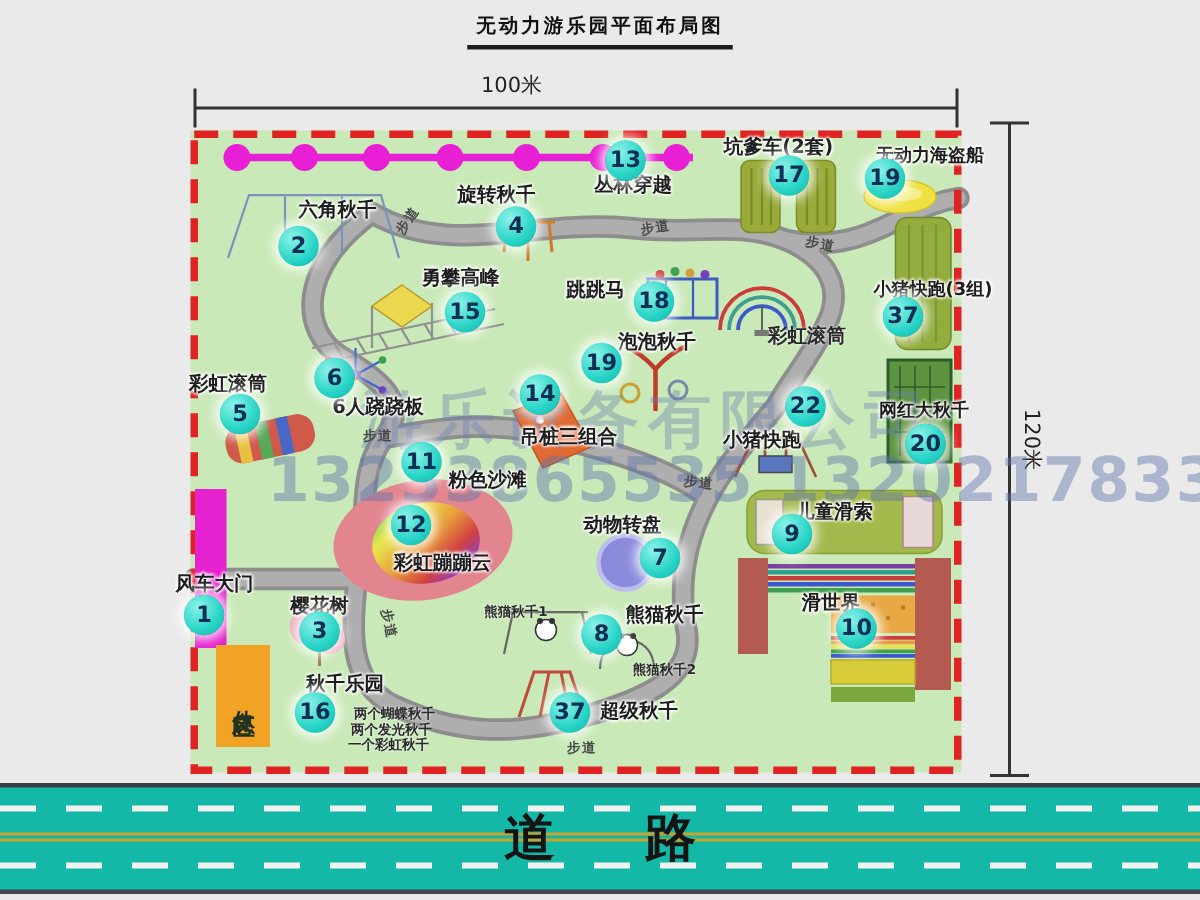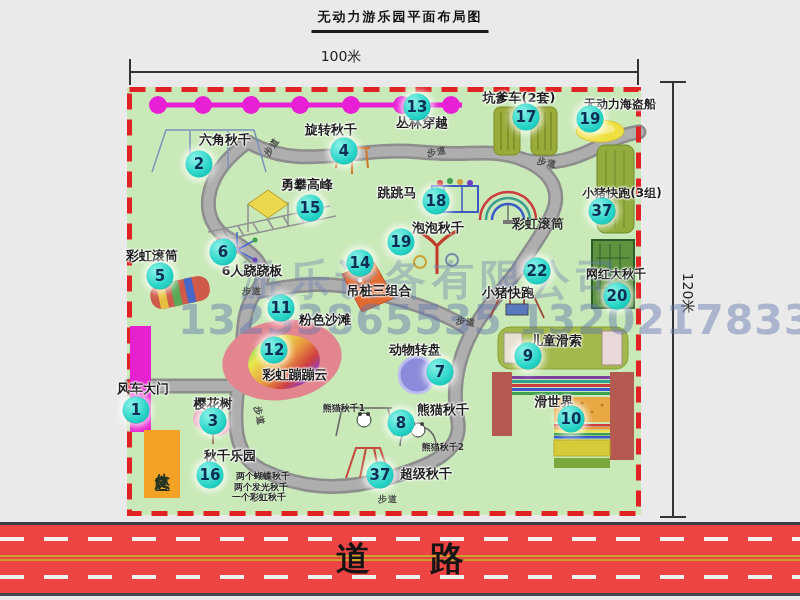--- a/index.html
+++ b/index.html
@@ -25,21 +25,21 @@
   
   #wm-company{position:absolute;left:240px;top:252px;font-size:42px;font-weight:700;letter-spacing:6px;
       color:rgba(105,125,175,.38);z-index:5;white-space:nowrap;}
   #wm-phone{position:absolute;left:178px;top:296px;font-size:41px;font-weight:700;letter-spacing:1px;
       color:rgba(95,118,172,.45);z-index:5;white-space:nowrap;}
   
   #rest-area{position:absolute;left:144px;top:430px;width:36px;height:68px;background:#f2a225;z-index:9;
       display:flex;align-items:center;justify-content:center;}
   #rest-area span{writing-mode:vertical-rl;font-size:15px;font-weight:700;color:#223322;letter-spacing:2px;}
   
-  #road{position:absolute;left:0;top:522px;width:800px;height:68px;background:#ef4444;
+  #road{position:absolute;left:0;top:522px;width:800px;height:68px;background:#14b8a6;
       border-top:3px solid #3c3c44;border-bottom:3px solid #47474f;z-index:4;}
   .road-dash{position:absolute;left:0;width:800px;height:4px;
       background:repeating-linear-gradient(90deg,#f2f2f2 0 24px,transparent 24px 44px);}
   .road-yellow{position:absolute;left:0;width:800px;height:2px;background:#c9a42c;}
   #road-label{position:absolute;left:50%;top:50%;transform:translate(-50%,-50%);padding-left:60px;
       font-size:34px;font-weight:700;color:#141414;letter-spacing:60px;white-space:nowrap;}
   svg{position:absolute;left:0;top:0;z-index:1;}
 </style>
 </head>
 <body>

